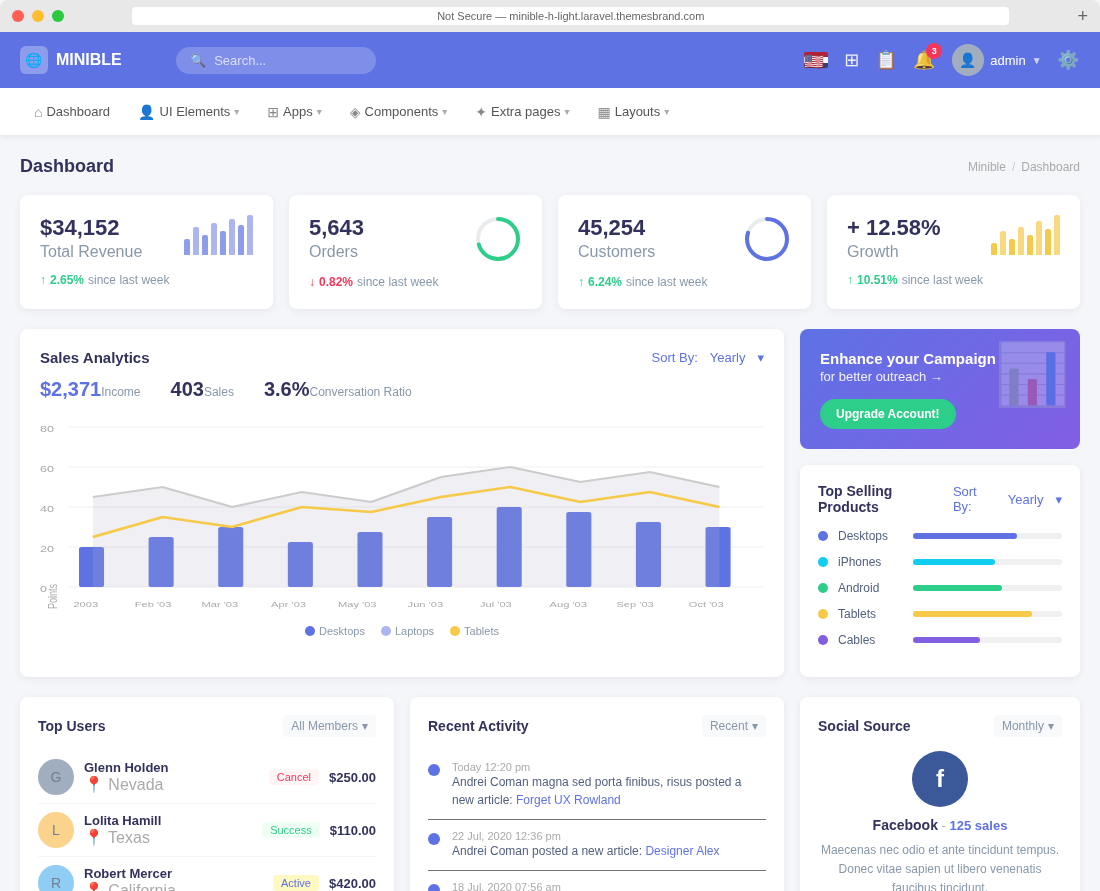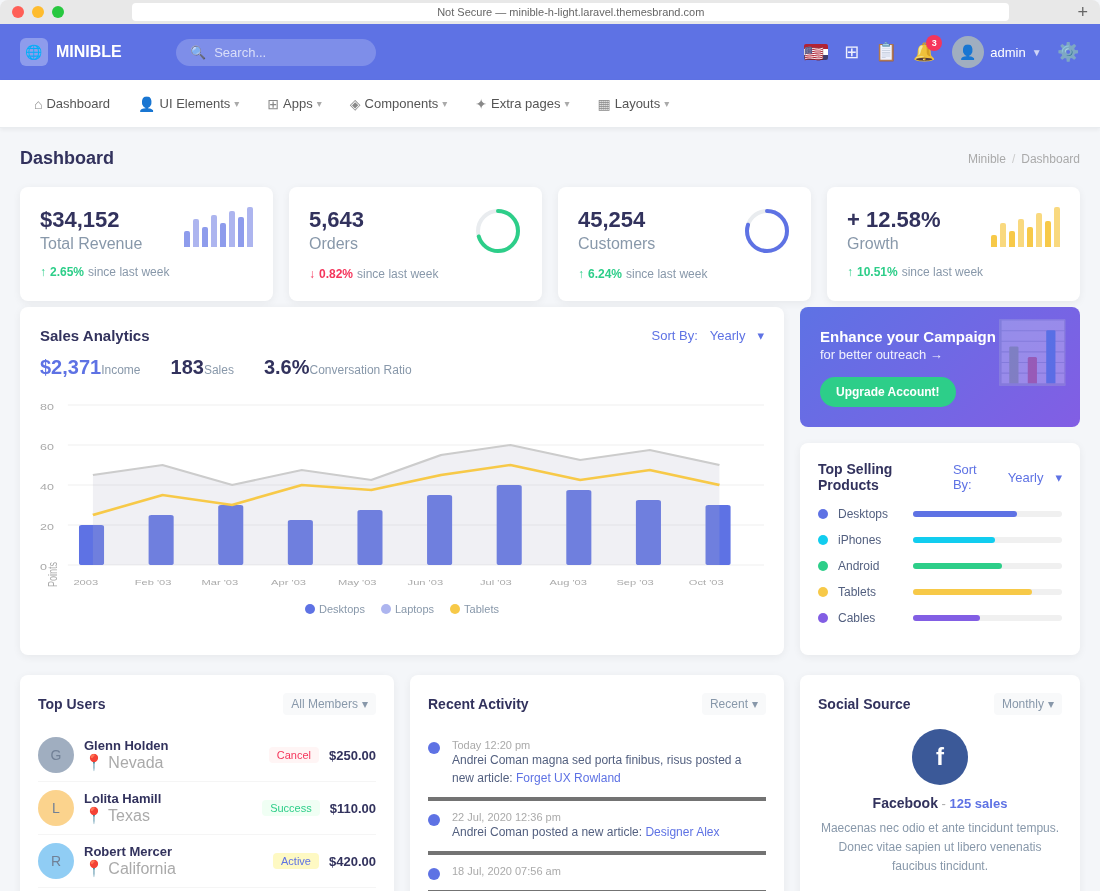--- a/index.html
+++ b/index.html
@@ -1,19 +1,19 @@
 <!DOCTYPE html>
 <html><head>
   <meta charset="utf-8">
   <style>
     * { margin: 0; padding: 0; box-sizing: border-box; }
     body { font-family: -apple-system, BlinkMacSystemFont, 'Segoe UI', sans-serif; background: #f4f6f9; font-size: 13px; color: #333; }
 
     
-    .mac-chrome { background: #e8e8e8; height: 24px; display: flex; align-items: center; padding: 0 12px; gap: 8px; border-radius: 8px 8px 0 0; }
+    .mac-chrome { background: #e8e8e8; height: 32px; display: flex; align-items: center; padding: 0 12px; gap: 8px; border-radius: 8px 8px 0 0; }
     .mac-btn { width: 12px; height: 12px; border-radius: 50%; }
     .mac-btn.red { background: #ff5f57; }
     .mac-btn.yellow { background: #febc2e; }
     .mac-btn.green { background: #28c840; }
     .mac-address-bar { flex: 1; text-align: center; background: #fff; border-radius: 4px; padding: 3px 10px; font-size: 11px; color: #666; margin: 0 60px; }
     .mac-plus { margin-left: auto; font-size: 18px; color: #666; line-height: 1; }
 
     
     .header { background: #5e72e4; height: 56px; display: flex; align-items: center; padding: 0 20px; gap: 16px; }
     .logo-area { display: flex; align-items: center; gap: 8px; color: white; font-weight: 700; font-size: 16px; min-width: 140px; }
@@ -36,21 +36,21 @@
     .nav-item .chevron { font-size: 10px; color: #aaa; }
 
     
     .main { padding: 20px; max-width: 1100px; }
     .page-header { display: flex; align-items: center; justify-content: space-between; margin-bottom: 18px; }
     .page-title { font-size: 18px; font-weight: 600; color: #32325d; }
     .breadcrumb { display: flex; align-items: center; gap: 6px; font-size: 12px; color: #aaa; }
     .breadcrumb-sep { color: #ccc; }
 
     
-    .stats-grid { display: grid; grid-template-columns: repeat(4, 1fr); gap: 16px; margin-bottom: 6px; }
+    .stats-grid { display: grid; grid-template-columns: repeat(4, 1fr); gap: 16px; margin-bottom: 20px; }
     .stat-card { background: white; border-radius: 8px; padding: 20px; box-shadow: 0 2px 8px rgba(0,0,0,0.06); display: flex; flex-direction: column; gap: 4px; }
     .stat-card-inner { display: flex; align-items: flex-start; justify-content: space-between; }
     .stat-value { font-size: 22px; font-weight: 700; color: #32325d; }
     .stat-label { font-size: 16px; color: #8898aa; margin-top: 2px; }
     .stat-change { display: flex; align-items: center; gap: 4px; font-size: 12px; margin-top: 8px; }
     .stat-change.up { color: #2dce89; }
     .stat-change.down { color: #f5365c; }
     .stat-change-text { color: #8898aa; }
 
     
@@ -100,21 +100,21 @@
     .user-info { flex: 1; }
     .user-name { font-size: 13px; font-weight: 600; color: #32325d; }
     .user-location { font-size: 16px; color: #aaa; display: flex; align-items: center; gap: 3px; }
     .user-badge { padding: 2px 8px; border-radius: 4px; font-size: 11px; font-weight: 500; }
     .badge-cancel { background: #fff5f5; color: #f5365c; }
     .badge-success { background: #f0fff4; color: #2dce89; }
     .badge-active { background: #fef9c3; color: #5e72e4; }
     .user-amount { font-size: 13px; font-weight: 600; color: #32325d; margin-left: auto; }
 
     
-    .activity-item { display: flex; gap: 12px; padding: 10px 0; border-bottom: 4px solid #737373; }
+    .activity-item { display: flex; gap: 12px; padding: 10px 0; border-bottom: 1px solid #737373; }
     .activity-dot { width: 12px; height: 12px; border-radius: 50%; background: #5e72e4; flex-shrink: 0; margin-top: 3px; }
     .activity-time { font-size: 11px; color: #aaa; }
     .activity-text { font-size: 12px; color: #525f7f; line-height: 1.5; }
     .activity-link { color: #5e72e4; text-decoration: none; }
 
     
     .social-card { text-align: center; }
     .fb-icon { width: 56px; height: 56px; background: #3b5998; border-radius: 50%; display: flex; align-items: center; justify-content: center; color: white; font-size: 24px; font-weight: bold; margin: 0 auto 10px; }
     .fb-title { font-size: 14px; font-weight: 600; color: #32325d; }
     .fb-sales { color: #5e72e4; font-weight: 700; }
@@ -312,21 +312,21 @@
           <span> Yearly</span>
           <span>▾</span>
         </div>
       </div>
       <div class="metrics-row">
         <div class="metric">
           <span class="metric-value">$2,371</span>
           <span class="metric-label">Income</span>
         </div>
         <div class="metric">
-          <span class="metric-num">183</span>
+          <span class="metric-num">403</span>
           <span class="metric-label">Sales</span>
         </div>
         <div class="metric">
           <span class="metric-value" style="color:#32325d">3.6%</span>
           <span class="metric-label">Conversation Ratio</span>
         </div>
       </div>
 
       <div class="chart-area">
         <svg width="100%" height="200" viewBox="0 0 520 200" preserveAspectRatio="none">

